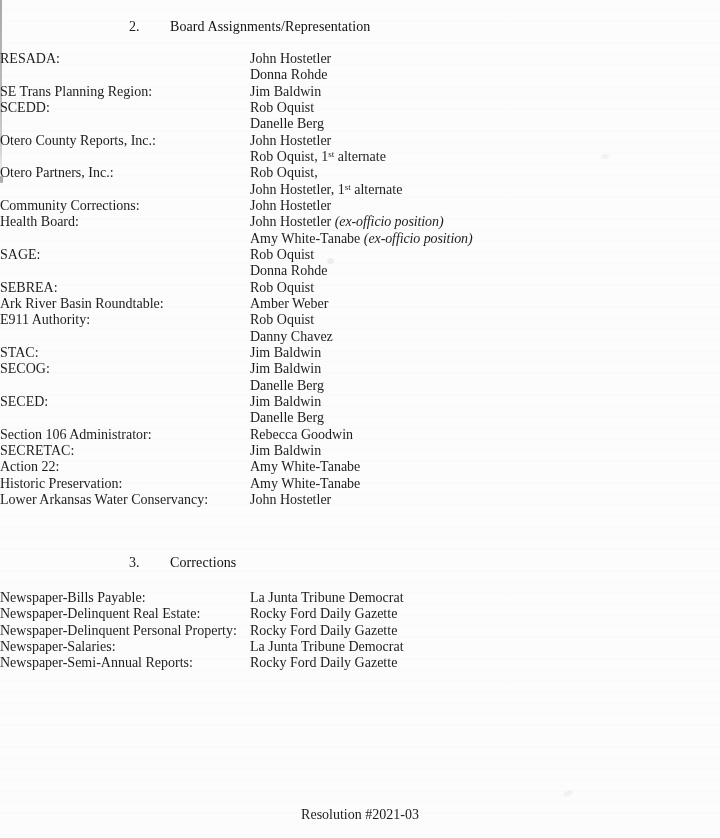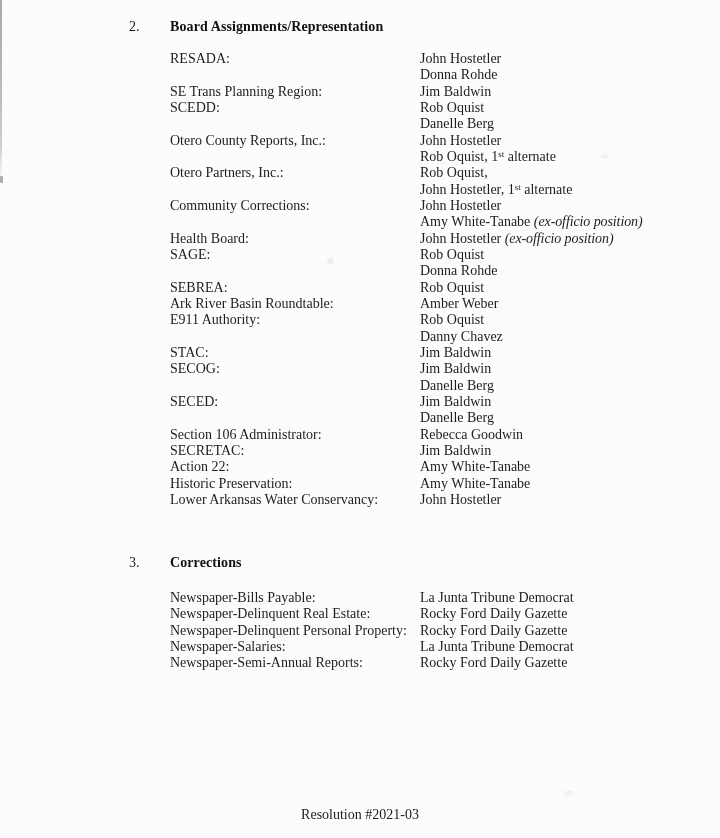--- a/index.html
+++ b/index.html
@@ -51,36 +51,35 @@
 
   .sec-header {
     position: absolute;
     left: 0;
     display: flex;
     padding-left: 129px;
     line-height: 16.33px;
     white-space: nowrap;
   }
   .sec-num { flex: 0 0 41px; color: #1b1b1b; }
-  .sec-title { font-weight: bold; color: #111; letter-spacing: 0.1px; }
+  .sec-title { font-weight: normal; color: #111; letter-spacing: 0.1px; }
   #sec2-header { top: 19px; }
   #sec3-header { top: 555px; }
 
   .rows {
     position: absolute;
     left: 0;
     width: 100%;
     line-height: 16.33px;
   }
   #sec2-rows { top: 51px; }
   #sec3-rows { top: 590px; }
 
   .doc-line {
     display: flex;
-    padding-left: 170px;
     height: 16.33px;
     white-space: nowrap;
   }
   .cell-label { flex: 0 0 250px; overflow: visible; }
   .cell-value { flex: 1 1 auto; }
   .sup {
     font-size: 9px;
     position: relative;
     top: -4px;
   }
@@ -146,26 +145,26 @@
       </div>
       <div class="doc-line">
         <span class="cell-label"></span>
         <span class="cell-value"><span>John Hostetler, 1</span><span class="sup">st</span><span> alternate</span></span>
       </div>
       <div class="doc-line">
         <span class="cell-label">Community Corrections:</span>
         <span class="cell-value"><span>John Hostetler</span></span>
       </div>
       <div class="doc-line">
-        <span class="cell-label"></span>
-        <span class="cell-value"><span>Amy White-Tanabe </span><span class="ital">(ex-officio position)</span></span>
-      </div>
-      <div class="doc-line">
         <span class="cell-label">Health Board:</span>
         <span class="cell-value"><span>John Hostetler </span><span class="ital">(ex-officio position)</span></span>
+      </div>
+      <div class="doc-line">
+        <span class="cell-label"></span>
+        <span class="cell-value"><span>Amy White-Tanabe </span><span class="ital">(ex-officio position)</span></span>
       </div>
       <div class="doc-line">
         <span class="cell-label">SAGE:</span>
         <span class="cell-value"><span>Rob Oquist</span></span>
       </div>
       <div class="doc-line">
         <span class="cell-label"></span>
         <span class="cell-value"><span>Donna Rohde</span></span>
       </div>
       <div class="doc-line">

